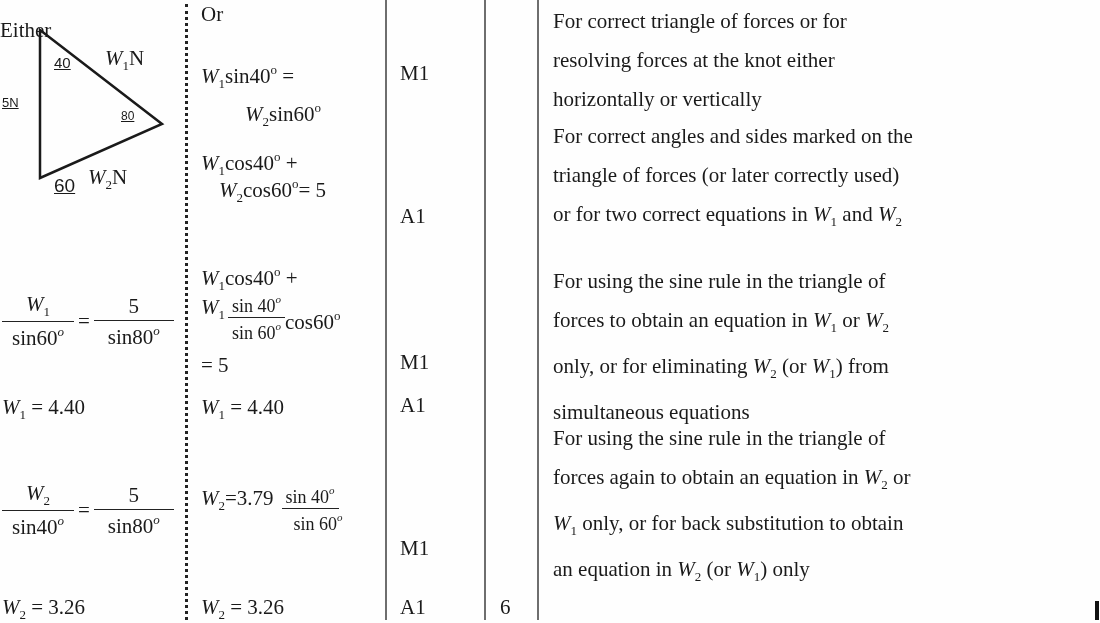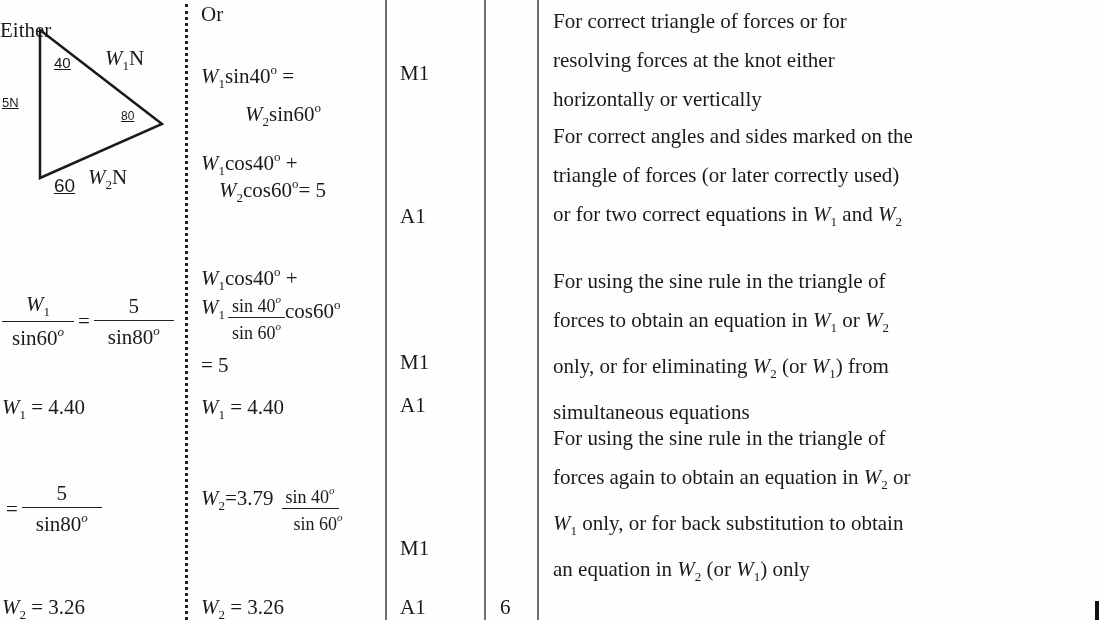--- a/index.html
+++ b/index.html
@@ -52,20 +52,24 @@
   <span class="frac" style="width:80px;">
       <span class="num" style="width:72px;"><span>5</span></span>
       <span class="den"><span>sin80</span><span class="sup it">o</span></span>
     </span>
 </div>
 <div class="abs txt" style="left:2px; top:397px;">
   <span class="it">W</span><span class="sub">1</span><span> = 4.40</span>
 </div>
 
 <div class="abs txt" style="left:2px; top:483px; display:flex; align-items:center;">
+  <span class="frac" style="width:72px;">
+      <span class="num" style="width:64px;"><span class="it">W</span><span class="sub">2</span></span>
+      <span class="den"><span>sin40</span><span class="sup it">o</span></span>
+    </span>
   <span style="margin:0 4px;">=</span>
   <span class="frac" style="width:80px;">
       <span class="num" style="width:72px;"><span>5</span></span>
       <span class="den"><span>sin80</span><span class="sup it">o</span></span>
     </span>
 </div>
 <div class="abs txt" style="left:2px; top:597px;">
   <span class="it">W</span><span class="sub">2</span><span> = 3.26</span>
 </div>
 
@@ -87,21 +91,21 @@
 
 <div class="abs txt" style="left:201px; top:265px;">
   <span class="it">W</span><span class="sub">1</span><span>cos40</span><span class="sup">o</span><span> +</span>
 </div>
 <div class="abs txt" style="left:201px; top:294px; display:flex; align-items:flex-start;">
   <span style="margin-top:3px;"><span class="it">W</span><span class="sub">1</span></span>
   <span class="frac" style="font-size:18px; margin-left:3px;">
       <span class="num" style="padding-bottom:2px;"><span>sin 40</span><span class="sup it" style="font-size:11px;">o</span></span>
       <span class="den"><span>sin 60</span><span class="sup it" style="font-size:11px;">o</span></span>
     </span>
-  <span style="margin-top:4px;"><span> cos60</span><span class="sup">o</span></span>
+  <span style="margin-top:15px;"><span> cos60</span><span class="sup">o</span></span>
 </div>
 <div class="abs txt" style="left:201px; top:355px;">= 5</div>
 <div class="abs txt" style="left:201px; top:397px;">
   <span class="it">W</span><span class="sub">1</span><span> = 4.40</span>
 </div>
 
 <div class="abs txt" style="left:201px; top:485px; display:flex; align-items:flex-start;">
   <span style="margin-top:3px;"><span class="it">W</span><span class="sub">2</span><span>=3.79 </span></span>
   <span class="frac" style="font-size:18px;">
       <span class="num" style="padding-bottom:2px;"><span>sin 40</span><span class="sup it" style="font-size:11px;">o</span></span>

